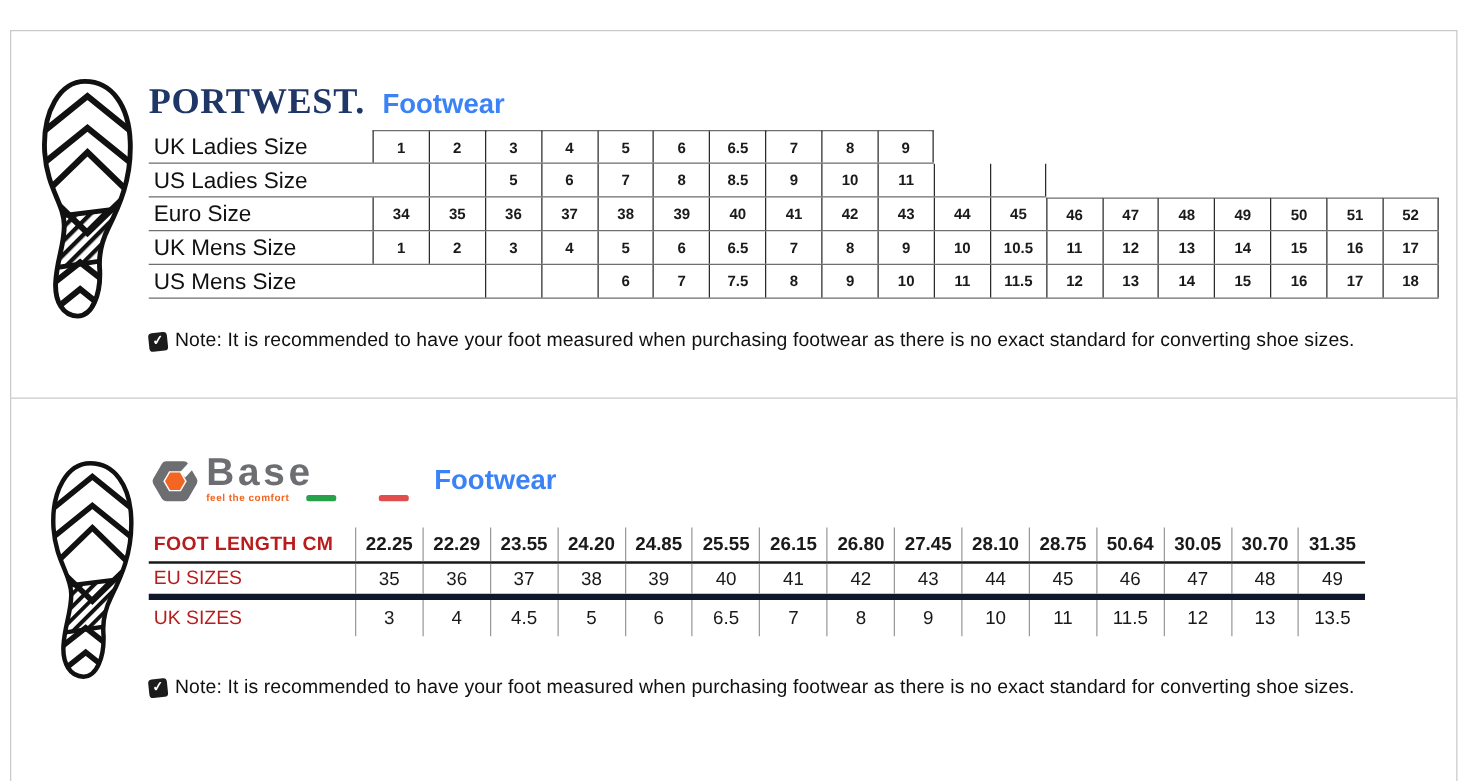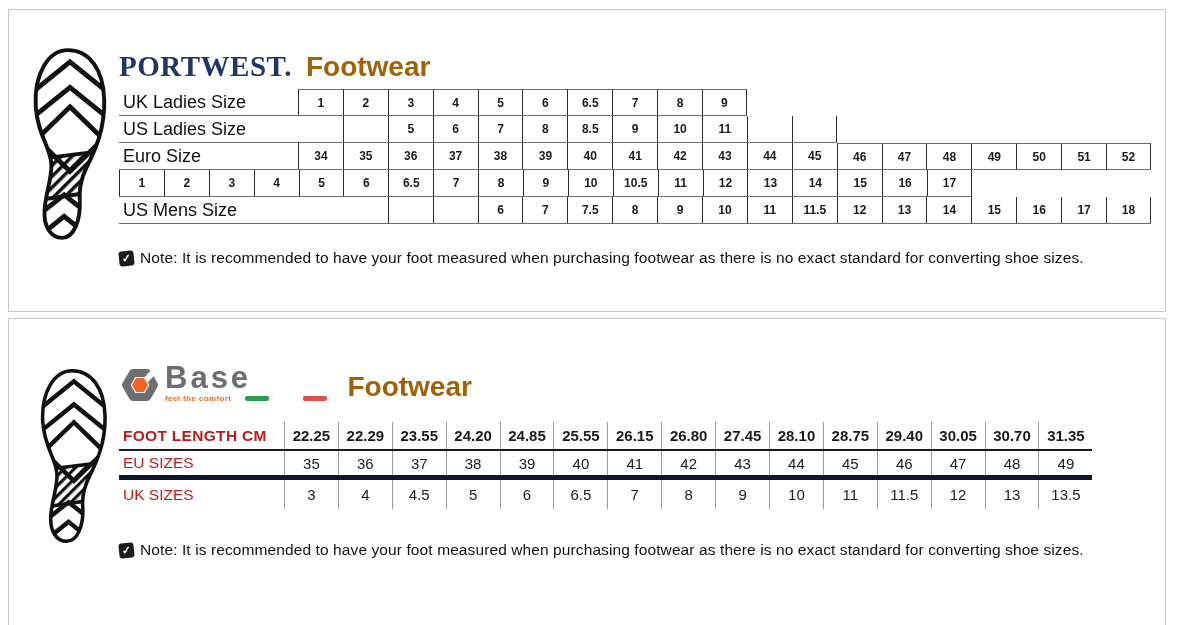--- a/index.html
+++ b/index.html
@@ -1,32 +1,32 @@
 <!DOCTYPE html>
 <html><head>
 <meta charset="utf-8">
 <style>
   * { box-sizing: border-box; margin: 0; padding: 0; }
   html,body { width: 1177px; height: 625px; background: #ffffff;
               font-family: "Liberation Sans", sans-serif; color: #1a1a1a; overflow: hidden; }
 
   .panel { position: absolute; left: 8px; width: 1158px; background: #fff;
            border: 1px solid #c9c9c9; }
-  #panel-portwest { top: 9px;   height: 303px; }
+  #panel-portwest { top: 24px;   height: 303px; }
   #panel-base     { top: 318px; height: 338px; }
 
   .footprint { position: absolute; }
   #panel-portwest .footprint { left: 16px; top: 34px; width: 88px; height: 200px; }
   #panel-base     .footprint { left: 24px; top: 46px; width: 80px; height: 182px; }
 
   .brandrow { position: absolute; left: 110px; display: flex; align-items: baseline; }
   #panel-portwest .brandrow { top: 40px; }
   .pw-logo { font-family: "Liberation Serif", serif; font-weight: bold; font-size: 29px;
              color: #1f3767; letter-spacing: 0.5px; }
-  .fw-title { font-size: 28px; font-weight: bold; color: #a16207; margin-left: 14px; }
+  .fw-title { font-size: 22px; font-weight: bold; color: #3b82f6; margin-left: 14px; }
 
   
   #panel-base .brandrow { top: 44px; align-items: flex-start; }
   .base-logo { display: flex; align-items: flex-start; }
   .base-nut  { width: 42px; height: 44px; }
   .base-word-wrap { margin-left: 4px; }
   .base-word { font-size: 31px; font-weight: bold; color: #6d6e71; letter-spacing: 3px;
                line-height: 30px; }
   .base-tagrow { display: flex; align-items: center; margin-top: 1px; }
   .base-tagline { font-size: 8px; font-weight: bold; color: #f26522; letter-spacing: 0.4px; }
@@ -150,20 +150,21 @@
         <div class="tcell">45</div>
         <div class="tcell top">46</div>
         <div class="tcell top">47</div>
         <div class="tcell top">48</div>
         <div class="tcell top">49</div>
         <div class="tcell top">50</div>
         <div class="tcell top">51</div>
         <div class="tcell top">52</div>
       </div>
       <div class="trow r3">
+        <div class="tlabel">UK Mens Size</div>
         <div class="tcell">1</div>
         <div class="tcell">2</div>
         <div class="tcell">3</div>
         <div class="tcell">4</div>
         <div class="tcell">5</div>
         <div class="tcell">6</div>
         <div class="tcell">6.5</div>
         <div class="tcell">7</div>
         <div class="tcell">8</div>
         <div class="tcell">9</div>
@@ -235,21 +236,21 @@
         <div class="tcell">22.29</div>
         <div class="tcell">23.55</div>
         <div class="tcell">24.20</div>
         <div class="tcell">24.85</div>
         <div class="tcell">25.55</div>
         <div class="tcell">26.15</div>
         <div class="tcell">26.80</div>
         <div class="tcell">27.45</div>
         <div class="tcell">28.10</div>
         <div class="tcell">28.75</div>
-        <div class="tcell">29.40</div>
+        <div class="tcell">50.64</div>
         <div class="tcell">30.05</div>
         <div class="tcell">30.70</div>
         <div class="tcell">31.35</div>
       </div>
       <div class="trow r1">
         <div class="tlabel">EU SIZES</div>
         <div class="tcell">35</div>
         <div class="tcell">36</div>
         <div class="tcell">37</div>
         <div class="tcell">38</div>

